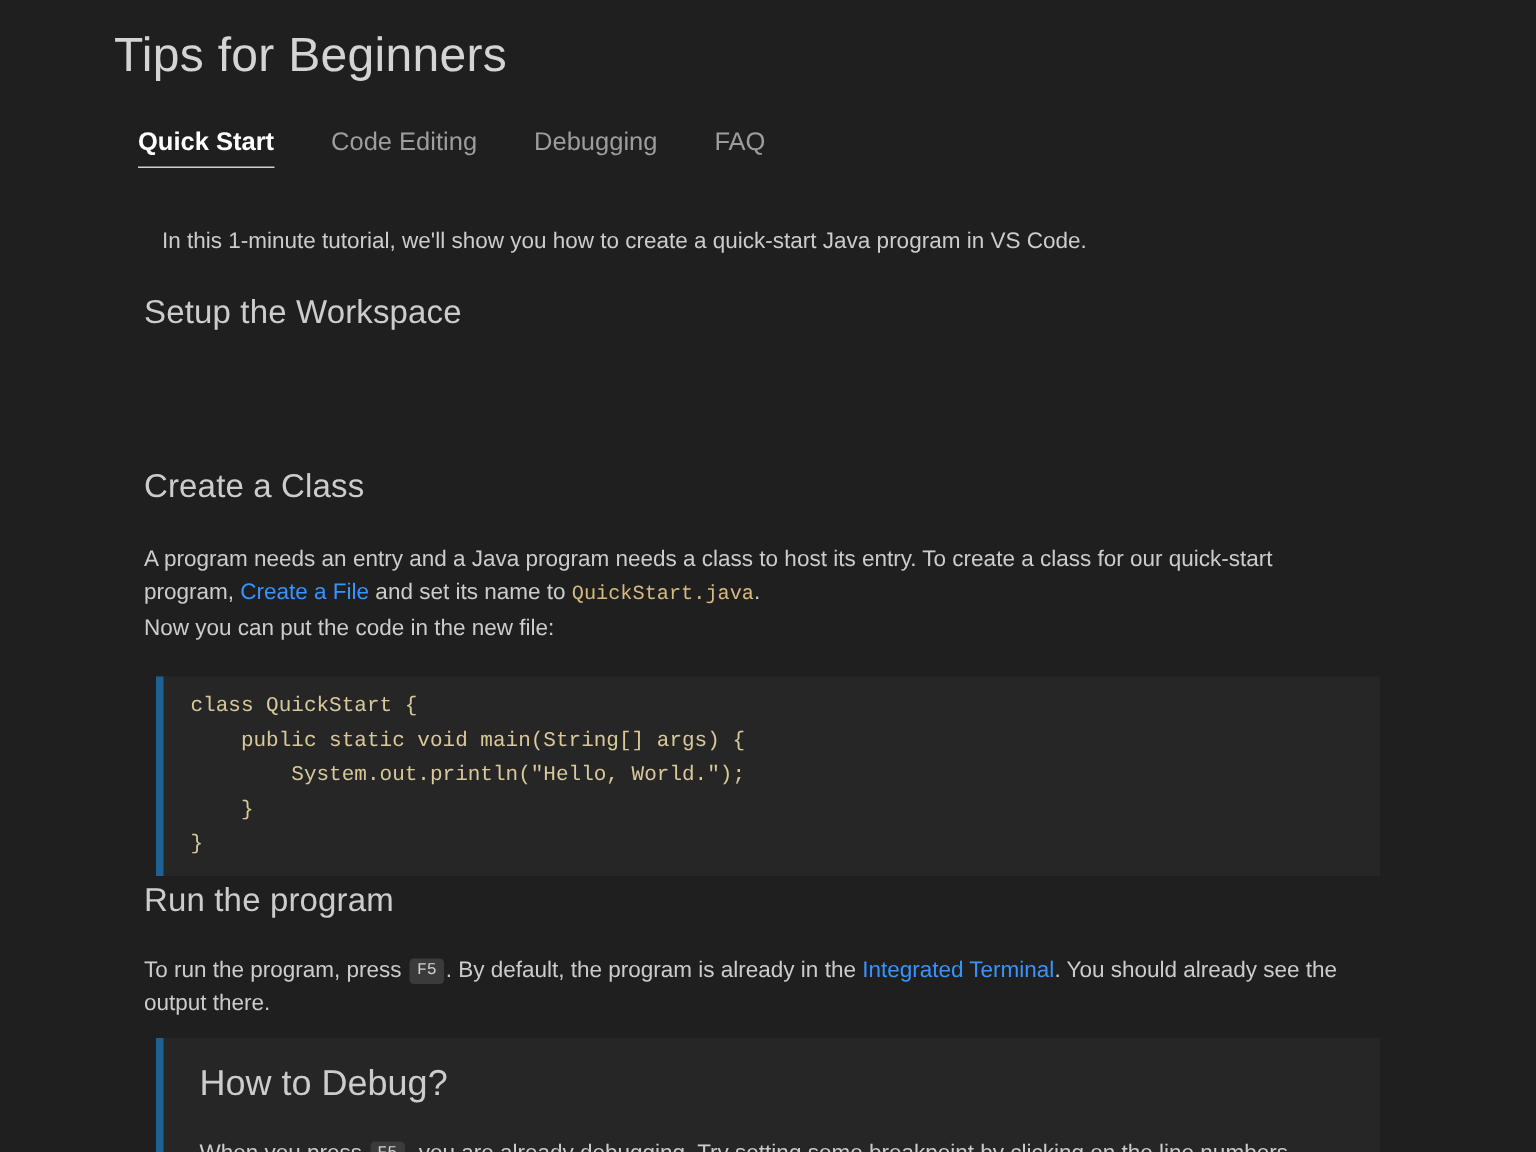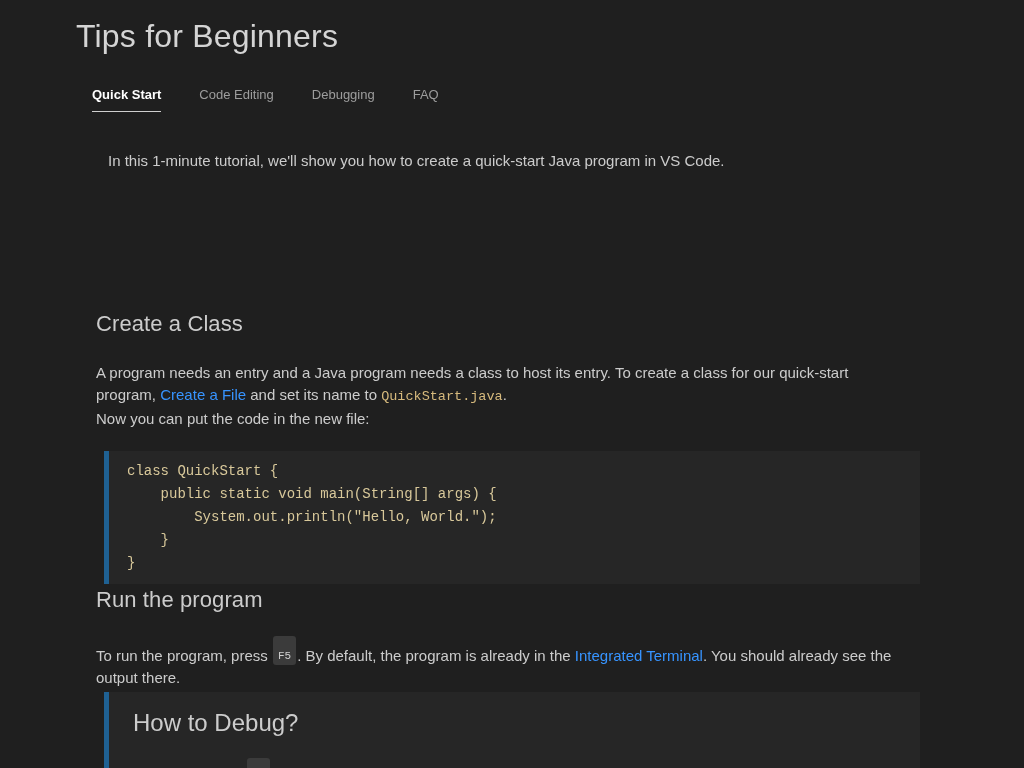--- a/index.html
+++ b/index.html
@@ -42,21 +42,21 @@
   
   .tabs {
     position: absolute;
     left: 92px;
     top: 86px;
     display: flex;
     align-items: flex-end;
     gap: 0;
   }
   .tab {
-    font-size: 13px;
+    font-size: 17px;
     color: #9d9d9d;
     padding: 0 0 7px 0;
     margin-right: 38px;
     cursor: pointer;
     border-bottom: 1px solid transparent;
     white-space: nowrap;
     background: none;
     line-height: 18px;
   }
   .tab.active {
@@ -95,21 +95,21 @@
     font-size: 13.5px;
   }
 
   .keycap {
     display: inline-block;
     font-family: "Liberation Mono", "DejaVu Sans Mono", monospace;
     font-size: 11px;
     color: #d0d0d0;
     background: #3b3b3b;
     border-radius: 3px;
-    padding: 14px 5px 3px 5px;
+    padding: 2px 5px 3px 5px;
     line-height: 12px;
     vertical-align: 2px;
     margin: 0 1px;
   }
 
   
   .code-block {
     background: #262626;
     border-left: 5px solid #1f6193;
     padding: 9px 0 9px 18px;
@@ -158,20 +158,23 @@
     <div class="tab active">Quick Start</div>
     <div class="tab">Code Editing</div>
     <div class="tab">Debugging</div>
     <div class="tab">FAQ</div>
   </div>
 
   <div class="blk" style="left:108px; top:150px; width:828px;">
     <p class="body-text">In this 1-minute tutorial, we'll show you how to create a quick-start Java program in VS Code.</p>
   </div>
 
+  <div class="blk" style="left:96px; top:194px; width:828px;">
+    <h2 class="section-heading">Setup the Workspace</h2>
+  </div>
 
   <div class="blk" style="left:96px; top:310px; width:828px;">
     <h2 class="section-heading">Create a Class</h2>
   </div>
   <div class="blk" style="left:96px; top:362px; width:812px;">
     <p class="body-text"><span>A program needs an entry and a Java program needs a class to host its entry. To create a class for our quick-start program, </span><a class="link">Create a File</a><span> and set its name to </span><code class="inline-code">QuickStart.java</code><span>.</span><br><span>Now you can put the code in the new file:</span></p>
   </div>
 
   <div class="blk" style="left:104px; top:437px; width:816px;">
     <pre class="code-block">class QuickStart {

